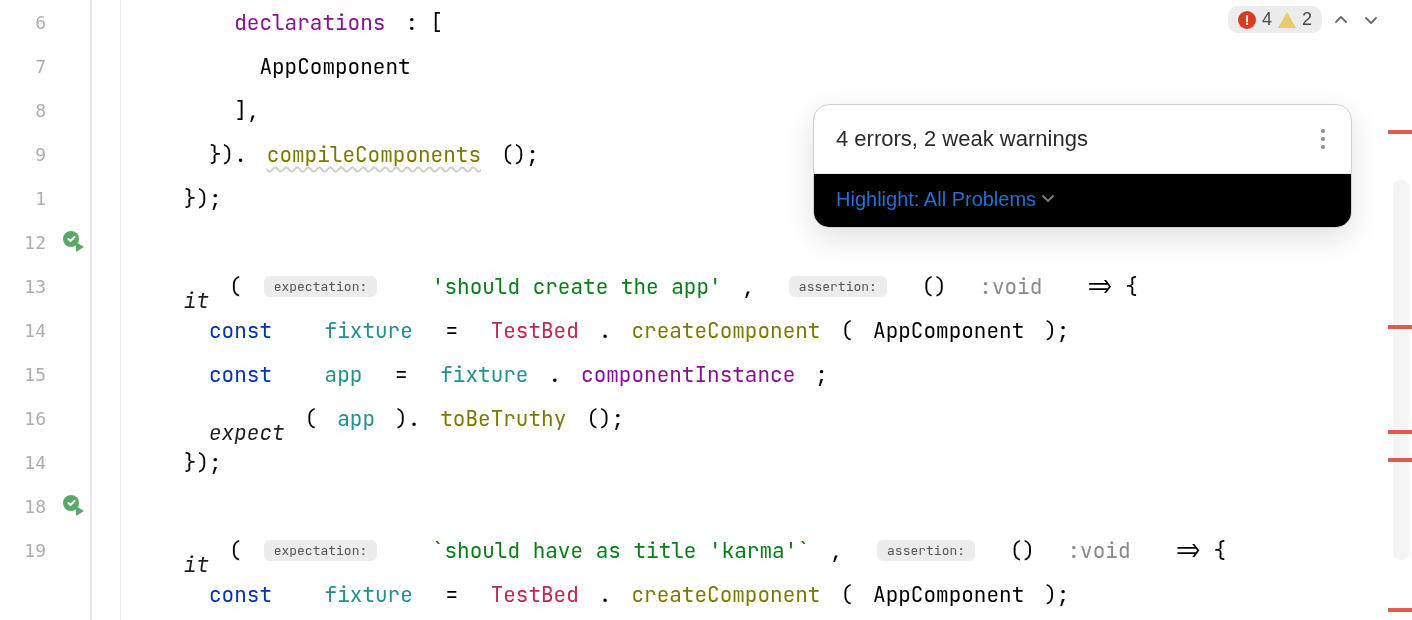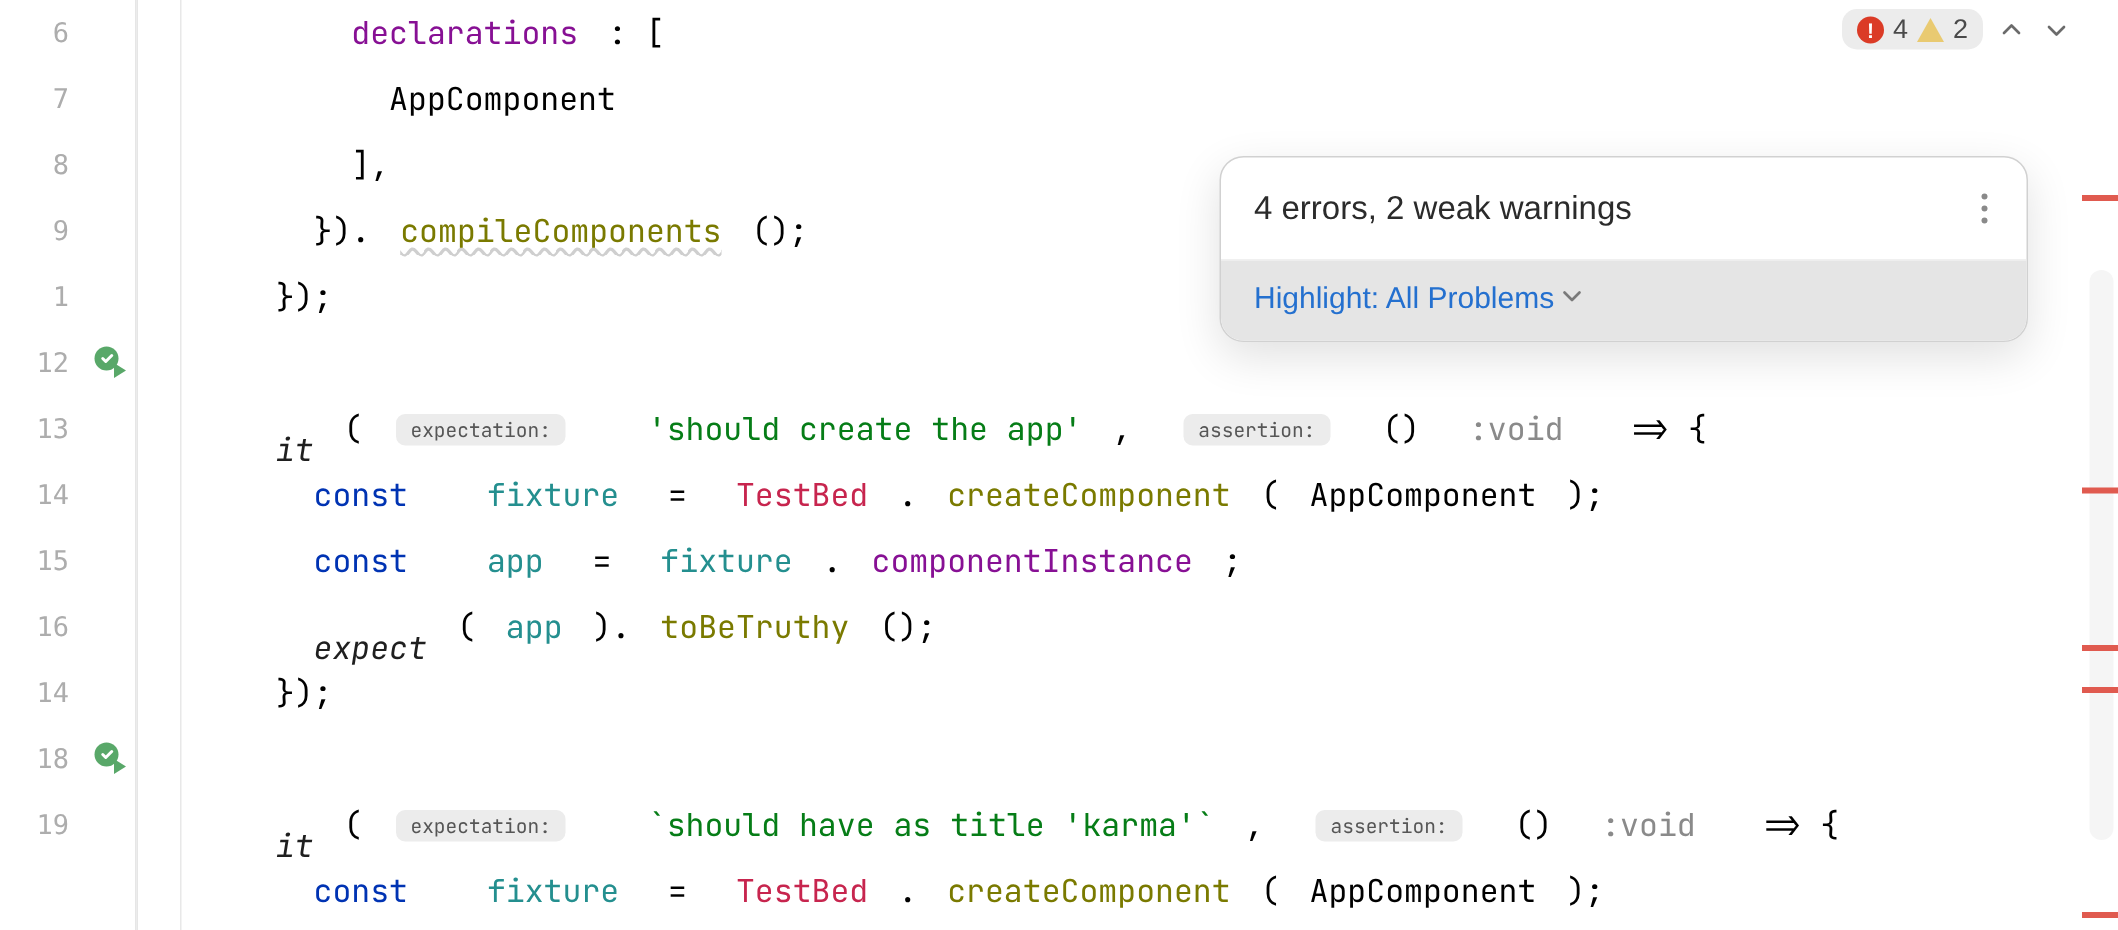--- a/index.html
+++ b/index.html
@@ -176,21 +176,21 @@
     font-size: 22px;
     color: #2b2b2b;
   }
   .kebab {
     display:flex; flex-direction:column; gap:4px; align-items:center;
     padding: 4px; cursor:pointer;
   }
   .kebab span { width:4px;height:4px;background:#8a8a8a;border-radius:50%; }
   .popup-body {
     border-top: 1px solid #eee;
-    background: #e5e5e5;
+    background: #000000;
     padding: 14px 22px 16px;
     display:flex; align-items:center; gap:4px;
   }
   .popup-body .lbl { color: var(--link); font-size: 20px; }
   .popup-body .chev { color: #8a8a8a; }
   
   .scrollbar {
     position: absolute;
     top: 0; right: 0;
     width: 24px; height: 100%;

